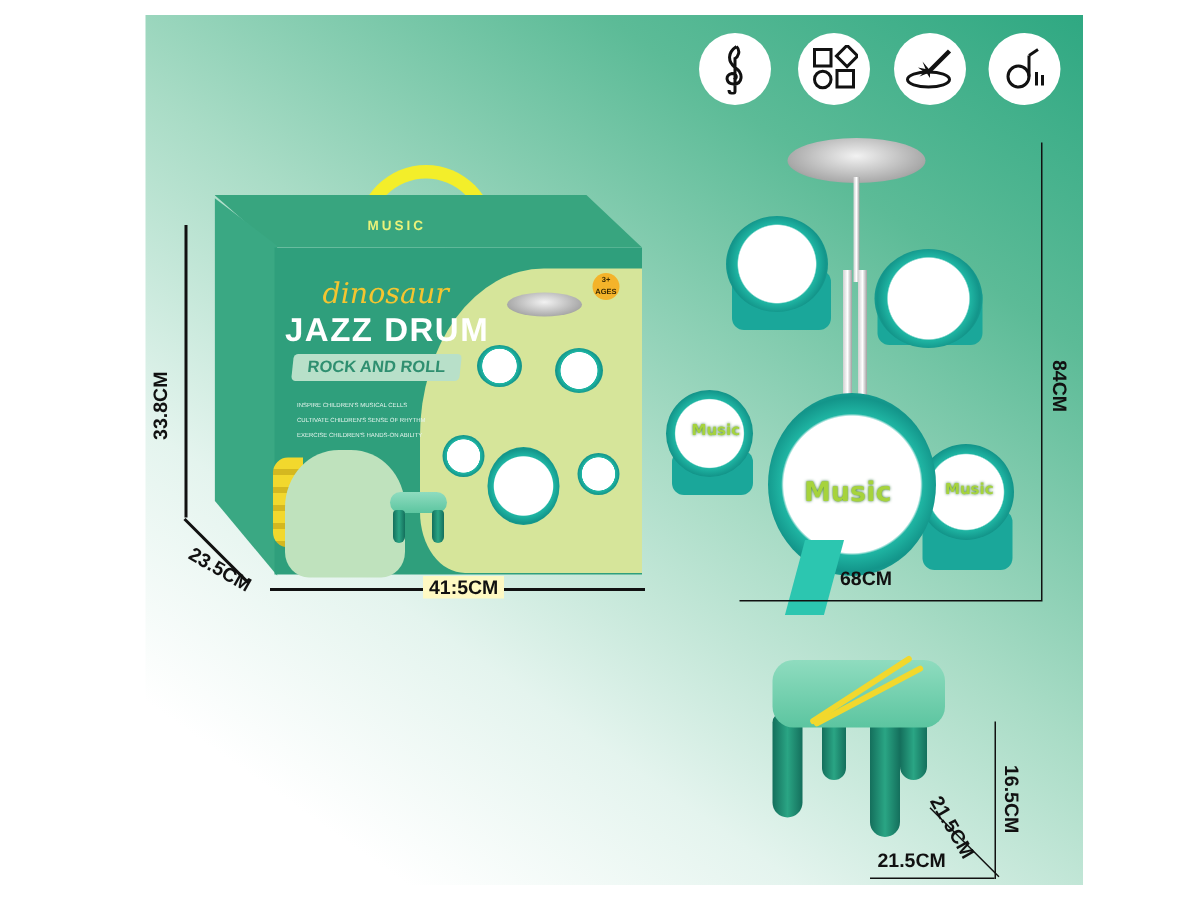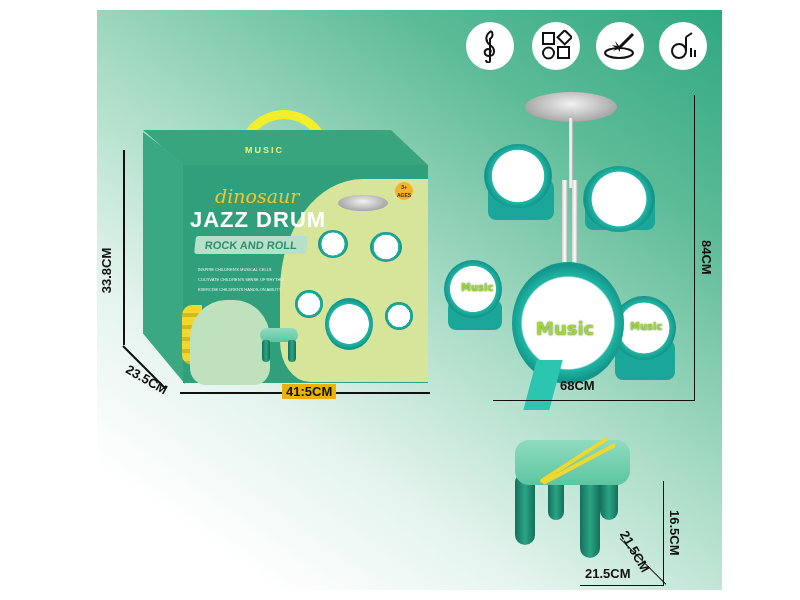--- a/index.html
+++ b/index.html
@@ -95,21 +95,21 @@
   <div class="stool-seat" style="left:260px;top:328px;width:38px;height:14px;"></div>
   <div class="stool-leg" style="left:262px;top:340px;width:8px;height:22px;"></div>
   <div class="stool-leg" style="left:288px;top:340px;width:8px;height:22px;"></div>
 </div>
 
 <div class="line" style="left:123px;top:150px;width:2px;height:195px;"></div>
 <div class="dim-label" style="left:84px;top:263px;transform:rotate(-90deg);">33.8CM</div>
 <div class="line" style="left:123px;top:345px;width:60px;height:2px;transform:rotate(45deg);transform-origin:left;"></div>
 <div class="dim-label" style="left:124px;top:372px;transform:rotate(30deg);">23.5CM</div>
 <div class="line" style="left:180px;top:392px;width:250px;height:2px;"></div>
-<div class="dim-label" style="left:282px;top:384px;background:#eab308;padding:0 4px;">41:5CM</div>
+<div class="dim-label" style="left:282px;top:384px;background:#fef9c3;padding:0 4px;">41:5CM</div>
 
 <div>
   <div class="cym" style="left:525px;top:92px;width:92px;height:30px;"></div>
   <div class="pole" style="left:569px;top:118px;width:4px;height:70px;"></div>
   <div class="pole" style="left:562px;top:180px;width:6px;height:90px;"></div>
   <div class="pole" style="left:572px;top:180px;width:6px;height:90px;"></div>
   <div class="drum-shell" style="left:488px;top:180px;width:66px;height:40px;"></div>
   <div class="drum" style="left:484px;top:144px;width:68px;height:64px;"></div>
   <div class="drum-shell" style="left:585px;top:190px;width:70px;height:40px;"></div>
   <div class="drum" style="left:583px;top:166px;width:72px;height:66px;"></div>

